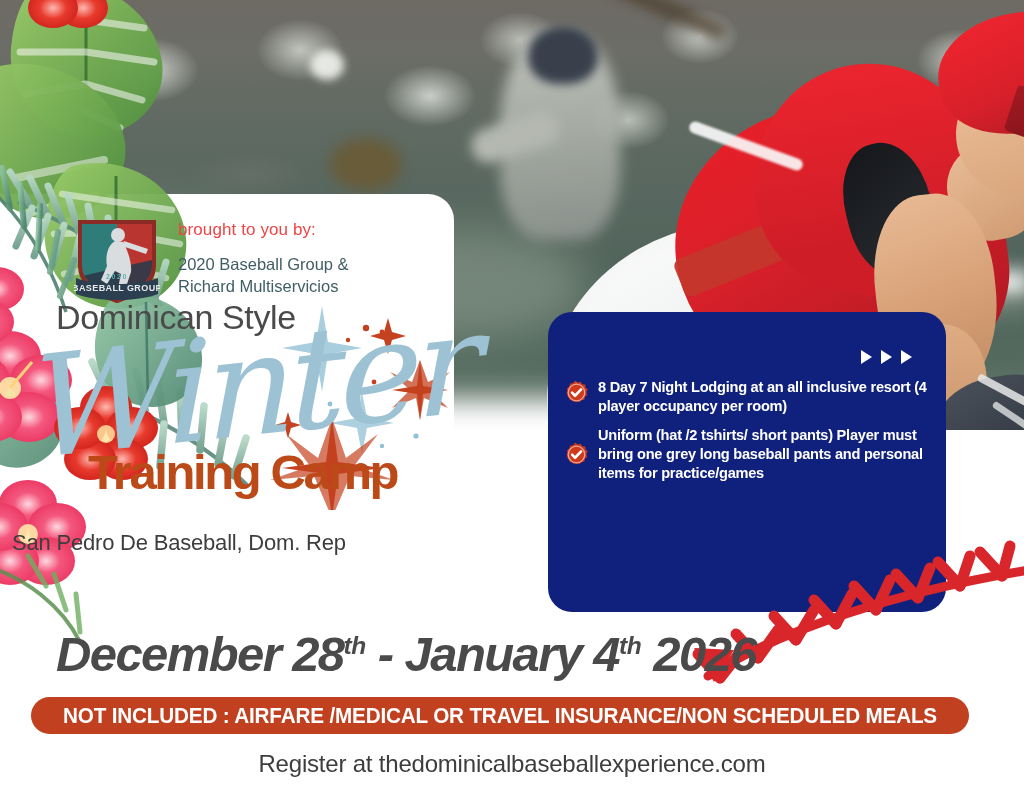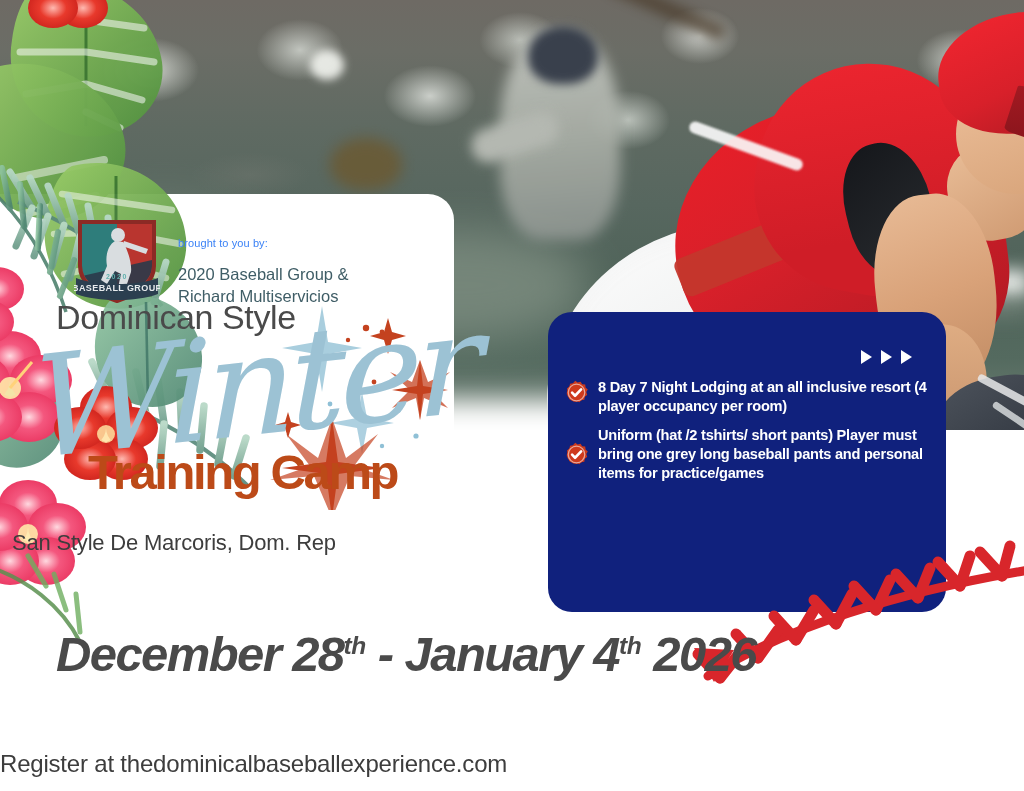--- a/index.html
+++ b/index.html
@@ -200,21 +200,21 @@
   .white-soft {
     position:absolute; left:380px; top:400px; width:330px; height:80px;
     background:#ffffff; filter:blur(14px);
   }
 
   
   .brought { position:absolute; left:74px; top:216px; display:flex; gap:18px; align-items:flex-start; }
   .logo-badge { width:86px; height:92px; position:relative; flex:0 0 auto; }
   .brought-text { padding-top:4px; }
   .brought-by {
-    font-size:11px; color:#3b82f6; letter-spacing:.1px; line-height:1.2;margin-top:17px;
+    font-size:17px; color:#ef4444; letter-spacing:.1px; line-height:1.2;
   }
   .brought-names {
     margin-top:14px; font-size:16.5px; color:#3f5d66; line-height:1.33;
   }
 
   
   .title-block { position:absolute; left:56px; top:300px; width:520px; }
   .t-dominican {
     font-size:34px; color:#4a4a4a; letter-spacing:-.4px; line-height:1;
     font-family:"Liberation Sans", sans-serif;
@@ -296,21 +296,21 @@
     display:flex; align-items:center; justify-content:center;
   }
   .not-included-text {
     color:#ffffff; font-size:22.5px; font-weight:bold;
     letter-spacing:-.2px; transform:scaleX(.92); white-space:nowrap;
   }
 
   
   .register {
     position:absolute; left:0; top:750px; width:1024px;
-    font-size:24px; color:#3d3d3d; letter-spacing:-.2px;
+    text-align:center; font-size:24px; color:#3d3d3d; letter-spacing:-.2px;
   }
 </style>
 </head>
 <body>
 
 <div id="flyer">
 
   <div class="photo-wrap">
     <div class="stadium"></div>
     <div class="stadium-blob" style="left:60px;top:200px;width:210px;height:120px;background:#7c8a7e;"></div>
@@ -568,21 +568,21 @@
     </g>
   </svg>
 
   <div class="title-block">
     <div class="t-dominican">Dominican Style</div>
     <div class="t-winter-wrap">
       <div class="t-winter">Winter</div>
     </div>
     <div class="t-training">Training Camp</div>
   </div>
-  <div class="t-location">San Style De Marcoris, Dom. Rep</div>
+  <div class="t-location">San Pedro De Baseball, Dom. Rep</div>
 
   <div class="blue-panel">
     <div class="arrows">
       <div class="arrow-tri"></div>
       <div class="arrow-tri"></div>
       <div class="arrow-tri"></div>
     </div>
 
     <div class="incl-list">
       <div class="incl-item">
@@ -638,16 +638,19 @@
 
   <div class="date-line">
     <span>December</span>
     <span>28</span><sup>th</sup>
     <span>-</span>
     <span>January</span>
     <span>4</span><sup>th</sup>
     <span>2026</span>
   </div>
 
+  <div class="not-included">
+    <div class="not-included-text">NOT INCLUDED : AIRFARE /MEDICAL OR TRAVEL INSURANCE/NON SCHEDULED MEALS</div>
+  </div>
 
   <div class="register">Register at thedominicalbaseballexperience.com</div>
 
 </div>
 
 </body></html>

